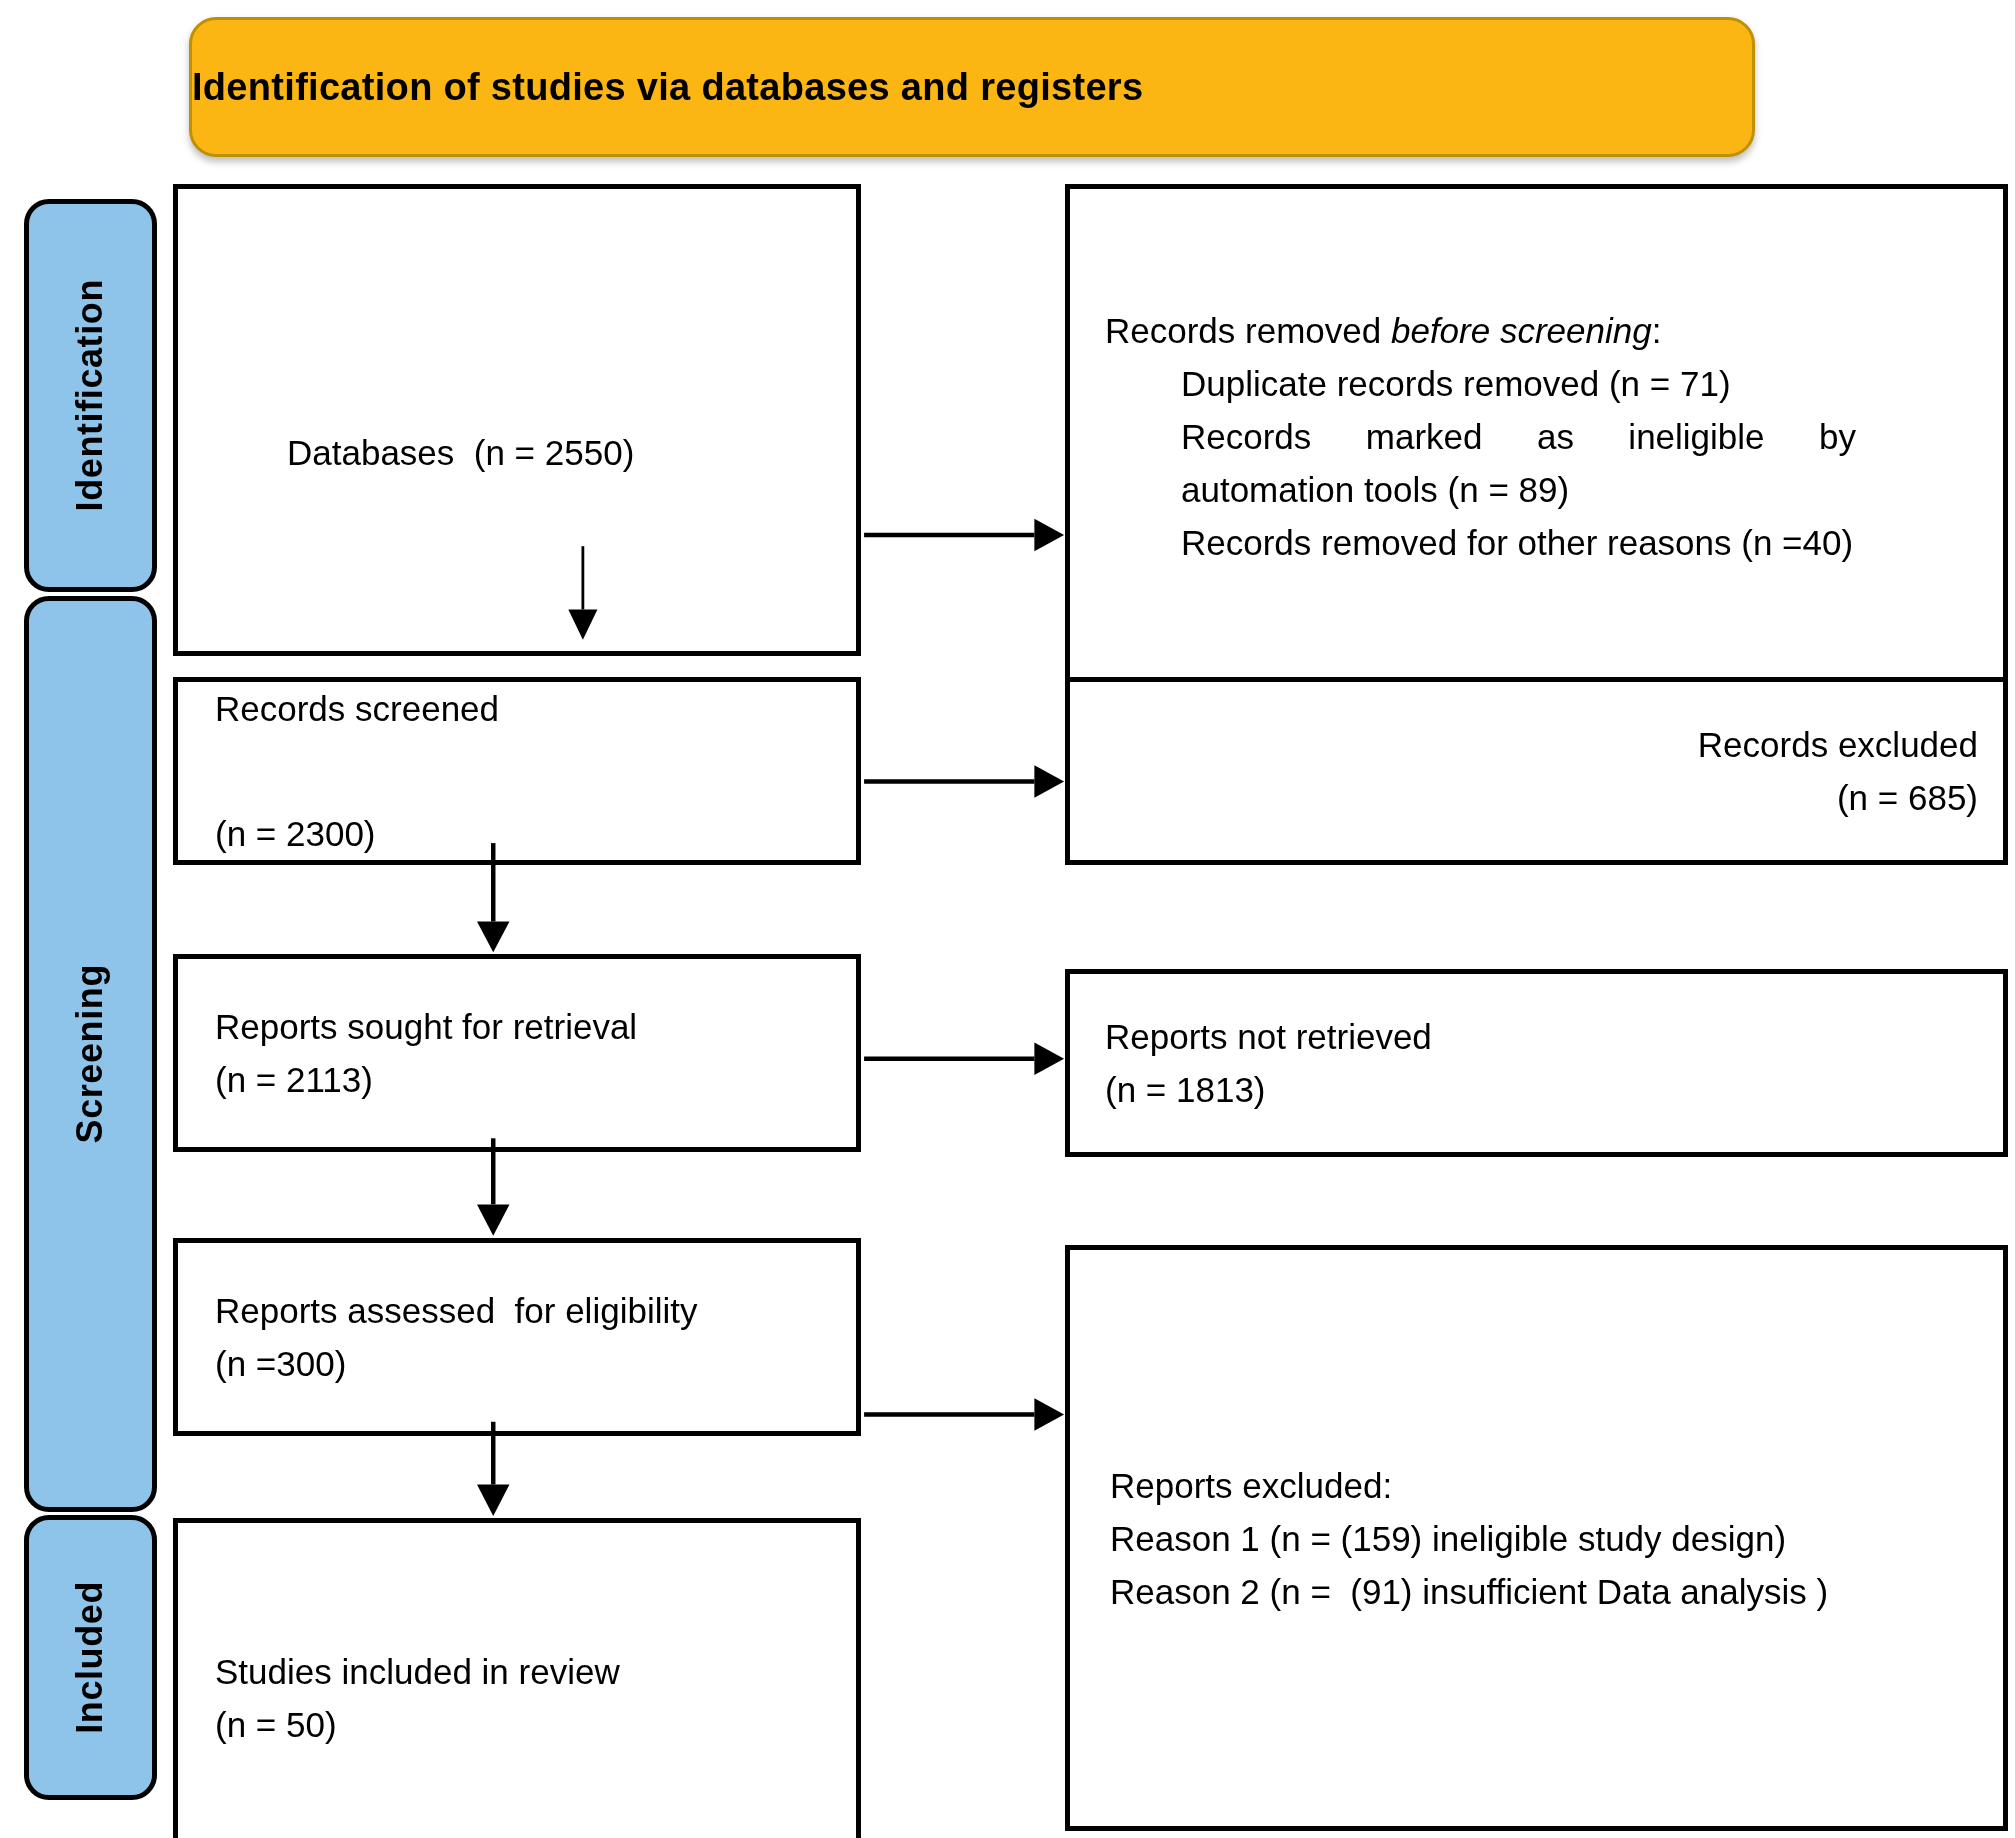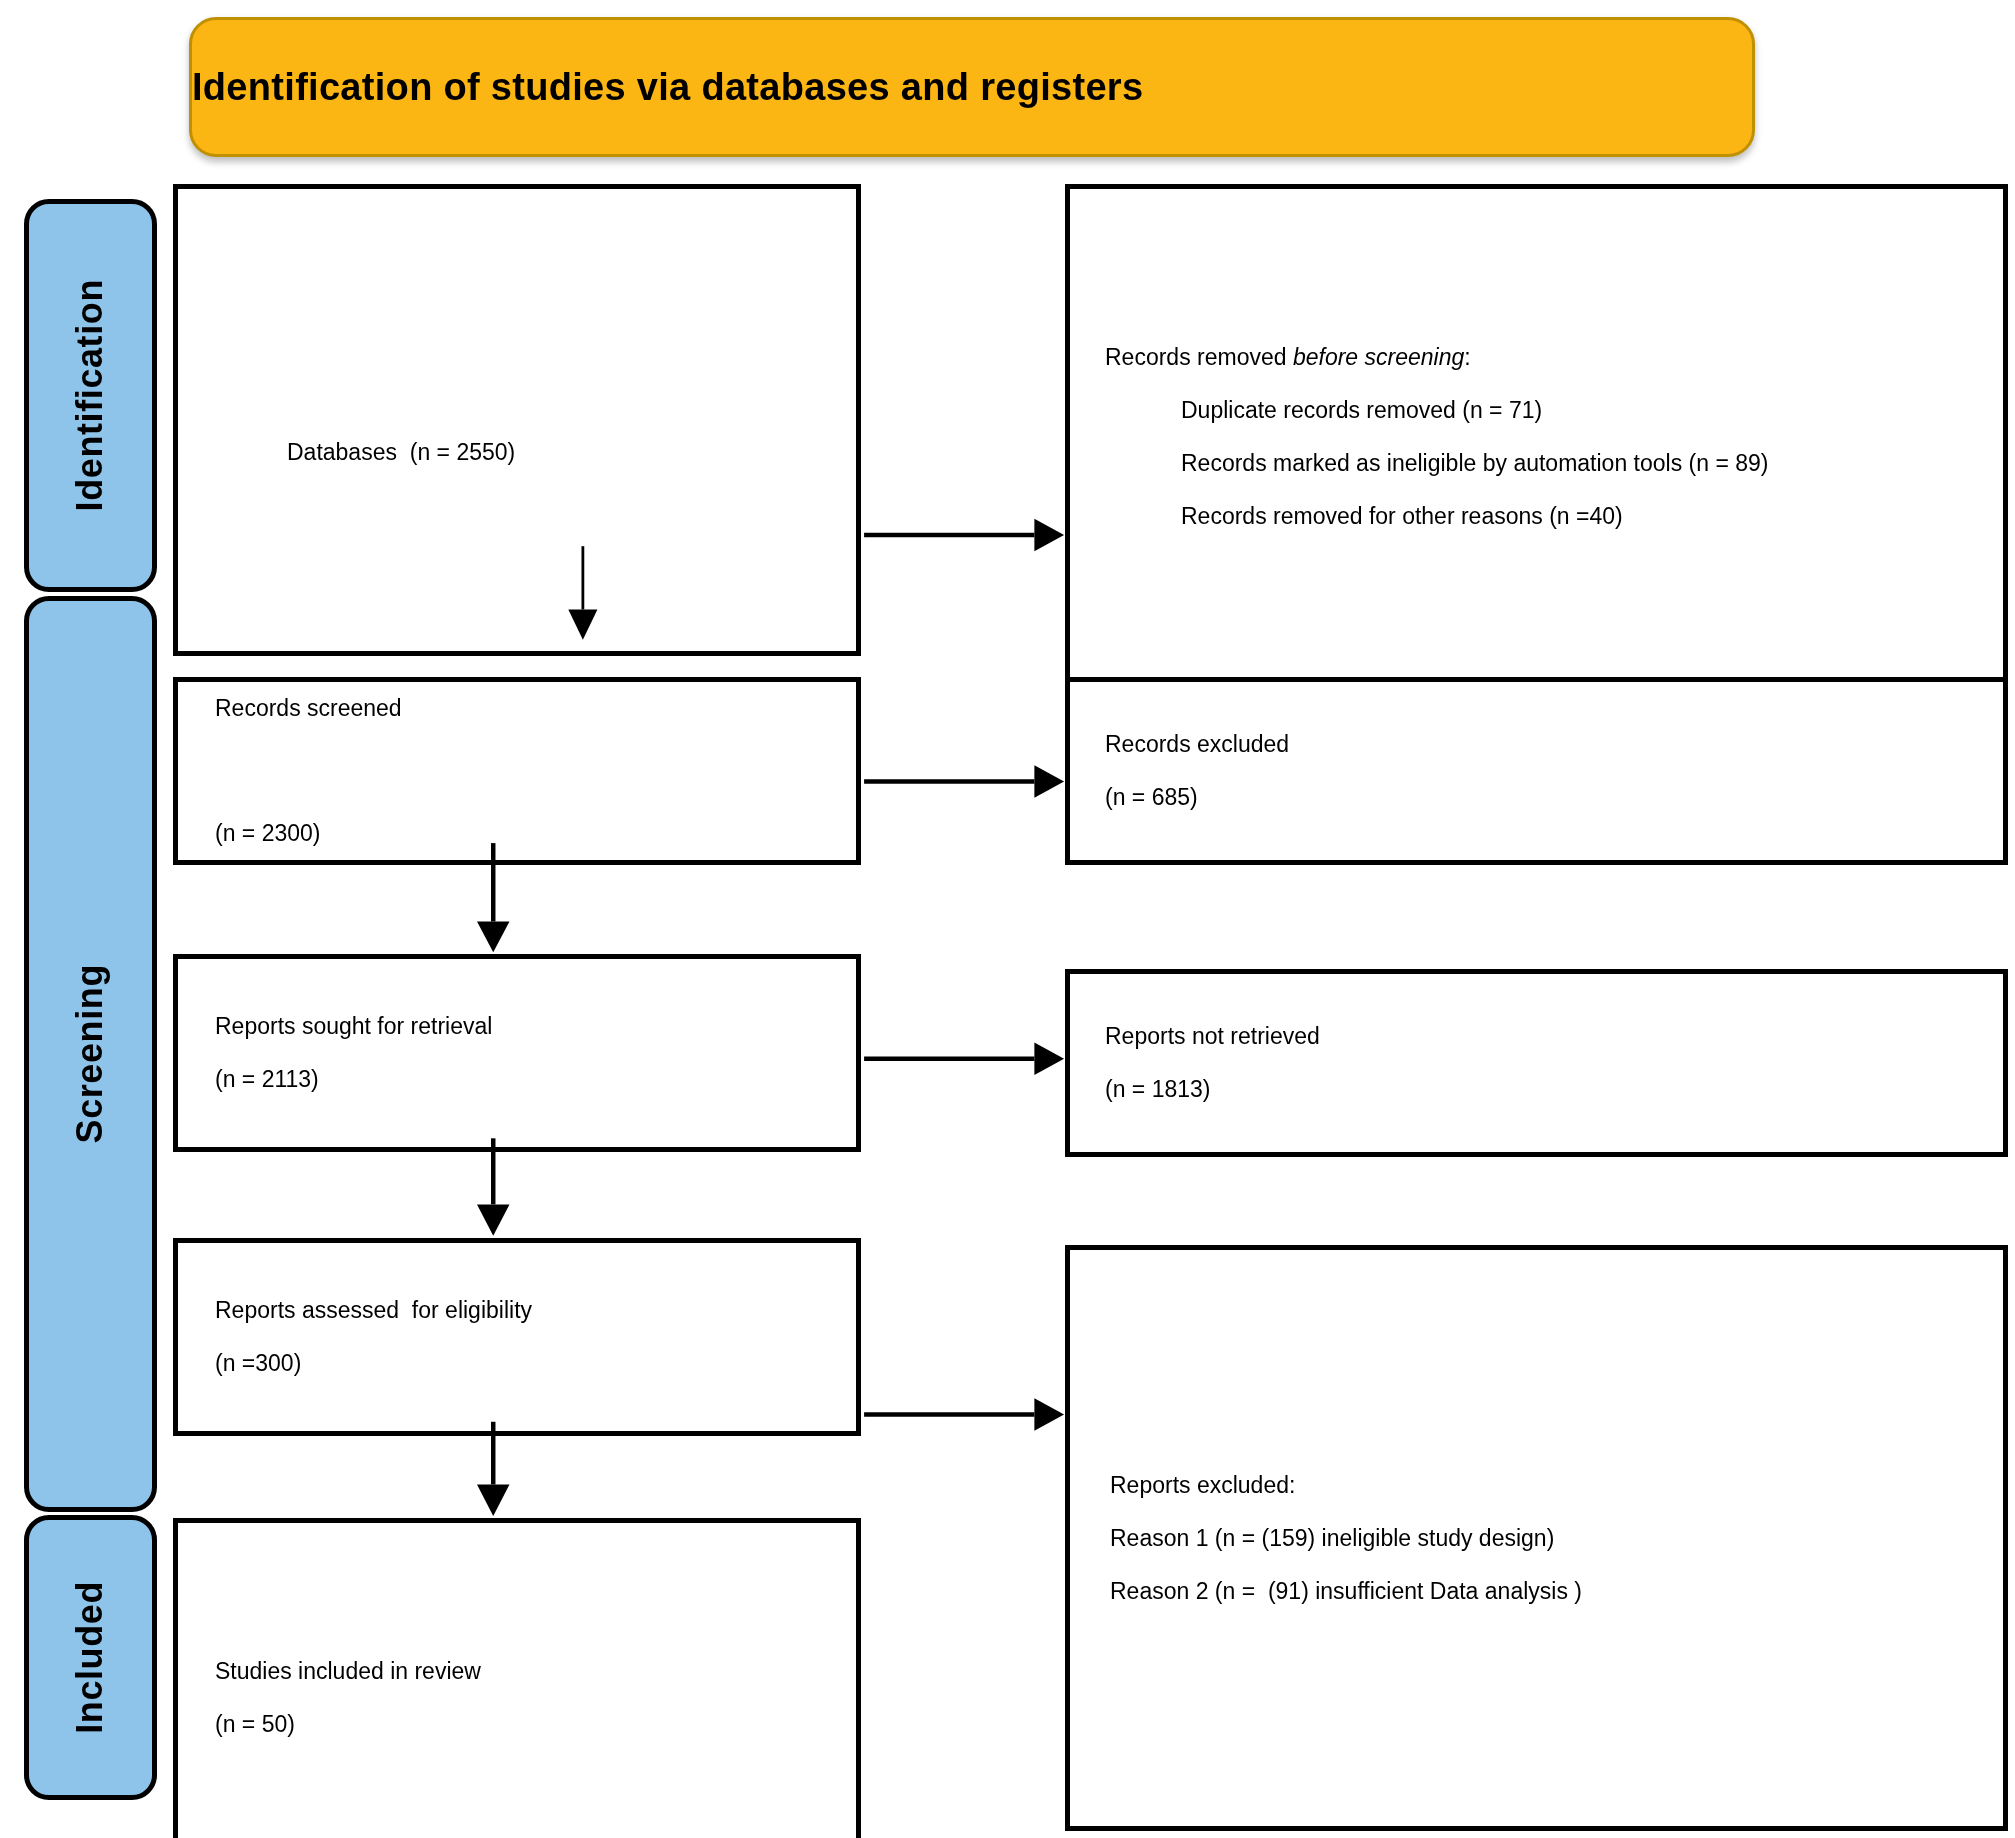--- a/index.html
+++ b/index.html
@@ -50,36 +50,36 @@
     letter-spacing:0.6px;
     white-space:nowrap;
   }
   
   .box{
     position:absolute;
     background:var(--box-bg);
     border:5.6px solid var(--line-color);
     box-sizing:border-box;
     display:flex;flex-direction:column;justify-content:center;
-    font-size:23px;line-height:53px;
+    font-size:35px;line-height:53px;
   }
   .box .line{white-space:pre-wrap;}
   .col-left{left:173px;width:688px;padding-left:37px;padding-right:17px;}
   .col-right{left:1065px;width:943px;padding-left:35px;padding-right:25px;}
 
   .box-identified{top:184px;height:472px;padding-top:64px;}
   .box-identified .indent{margin-left:72px;}
   .box-screened{top:677px;height:188px;justify-content:space-between;}
   .box-sought{top:954px;height:198px;}
   .box-assessed{top:1238px;height:198px;}
   .box-included-studies{top:1518px;height:394px;padding-bottom:35px;}
 
   .box-removed{top:184px;height:505px;}
   .box-removed .item{margin-left:76px;max-width:675px;text-align:justify;}
-  .box-records-excluded{top:677px;height:188px;}
+  .box-records-excluded{top:677px;height:188px;text-align:right;}
   .box-not-retrieved{top:969px;height:188px;}
   .box-reports-excluded{top:1245px;height:586px;padding-left:40px;}
 
   
   .arrows{position:absolute;left:0;top:0;width:2015px;height:1838px;pointer-events:none;}
   .arrows line{stroke:var(--line-color);}
   .arrows polygon{fill:var(--line-color);}
 </style>
 </head>
 <body>

